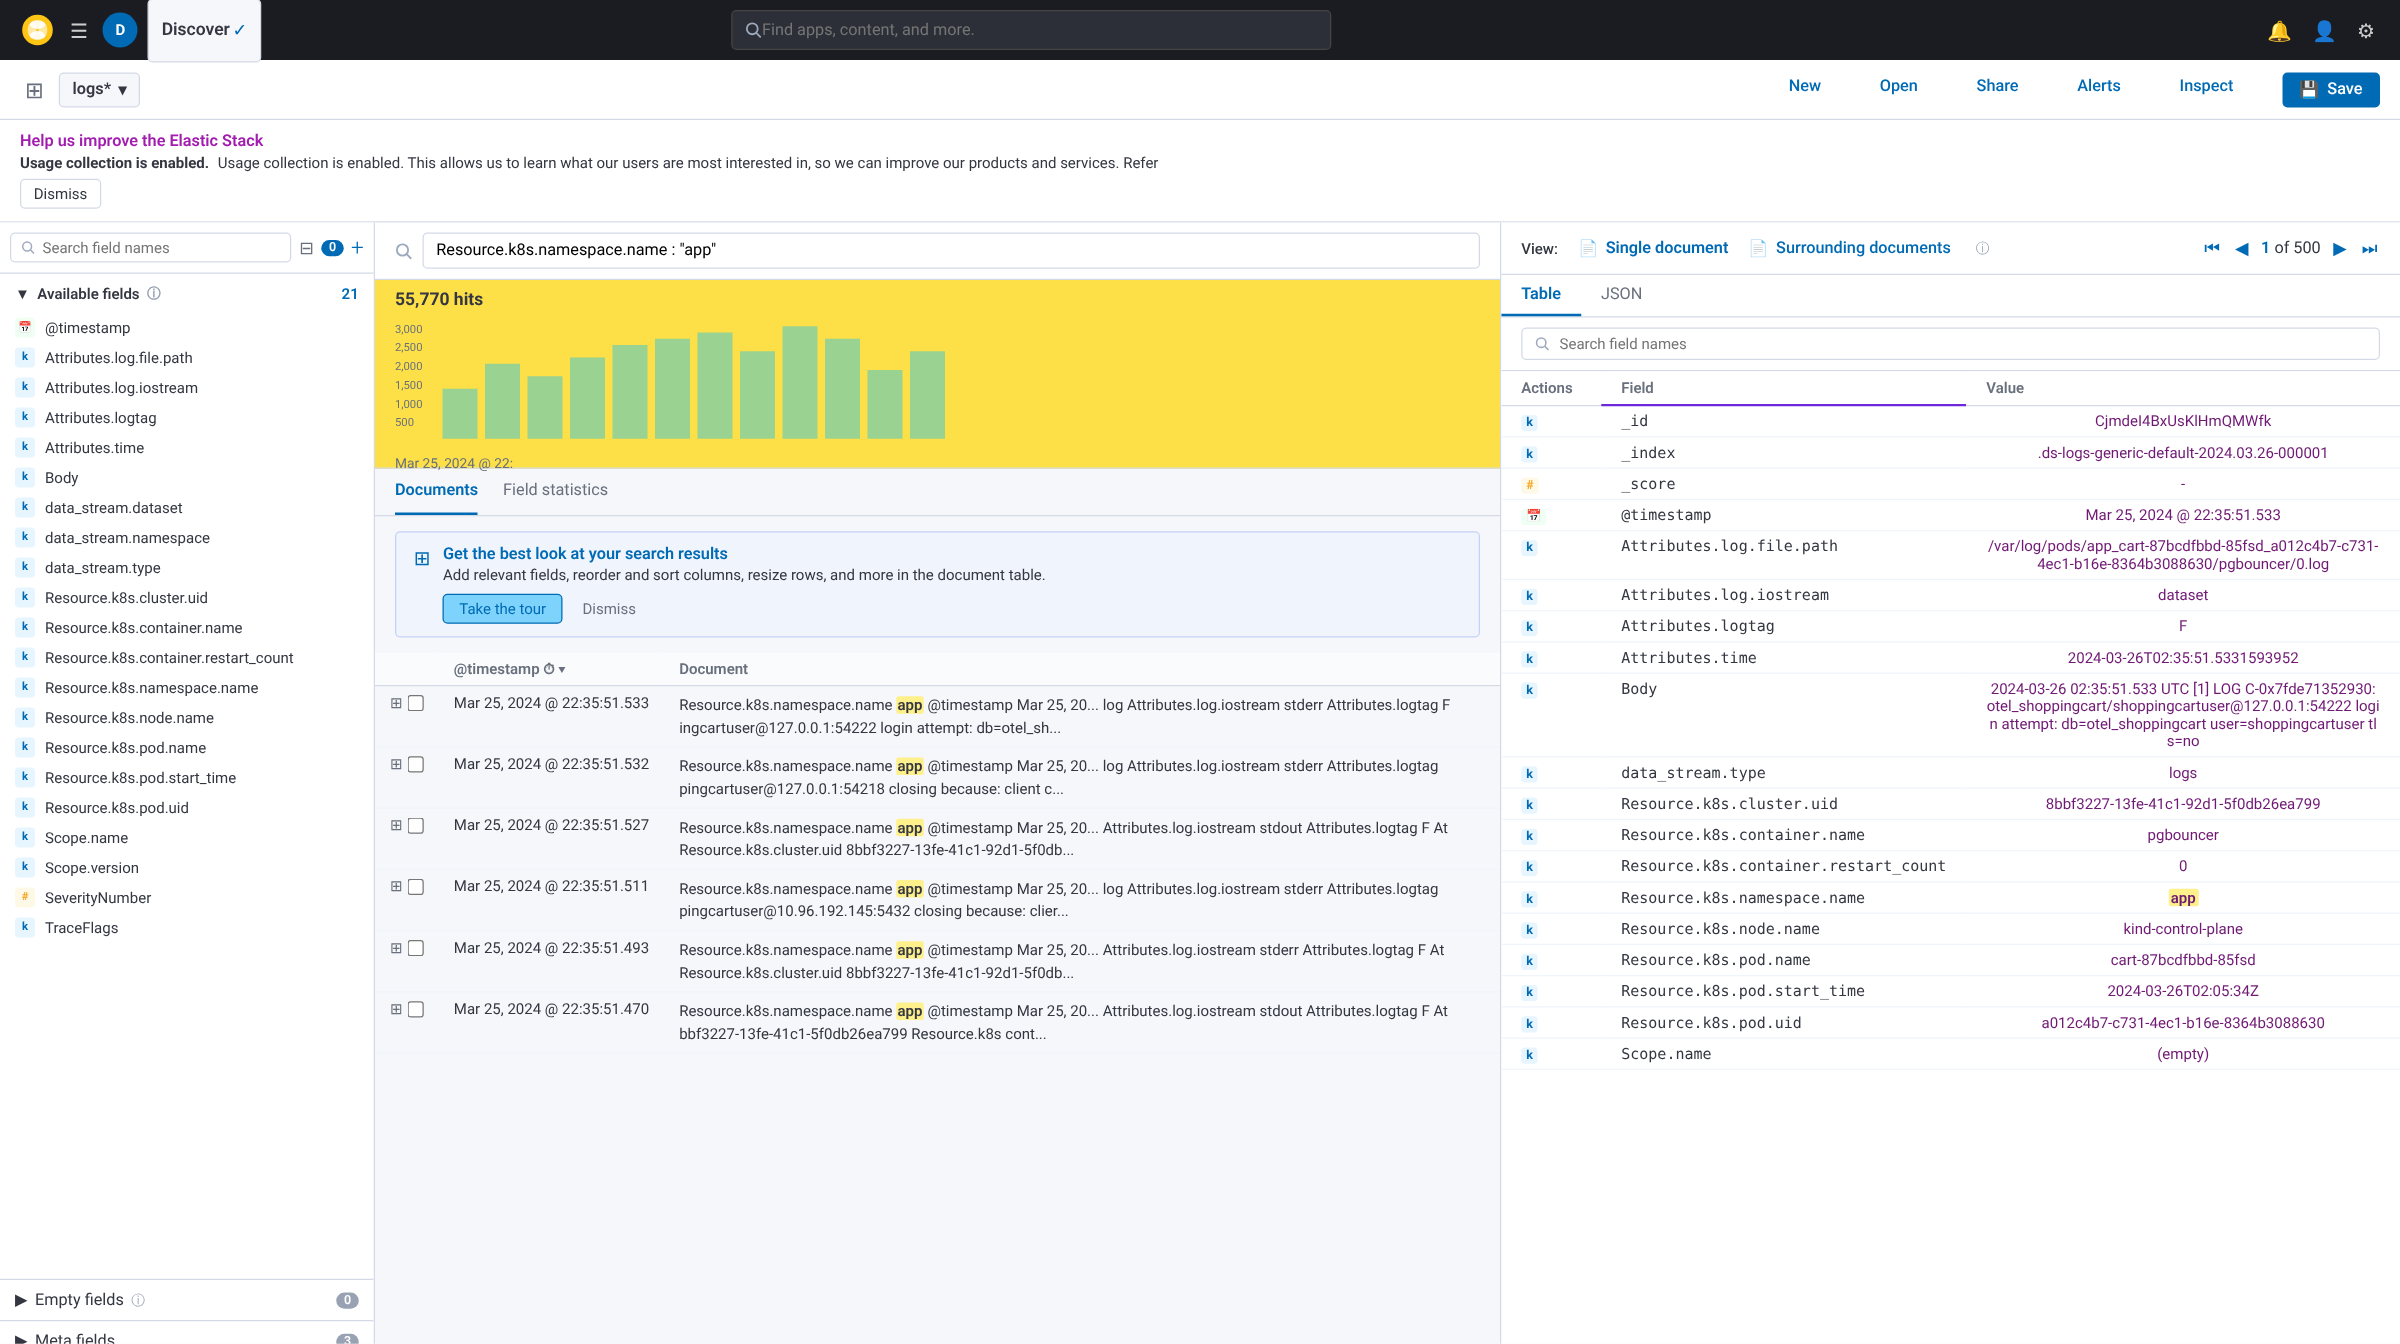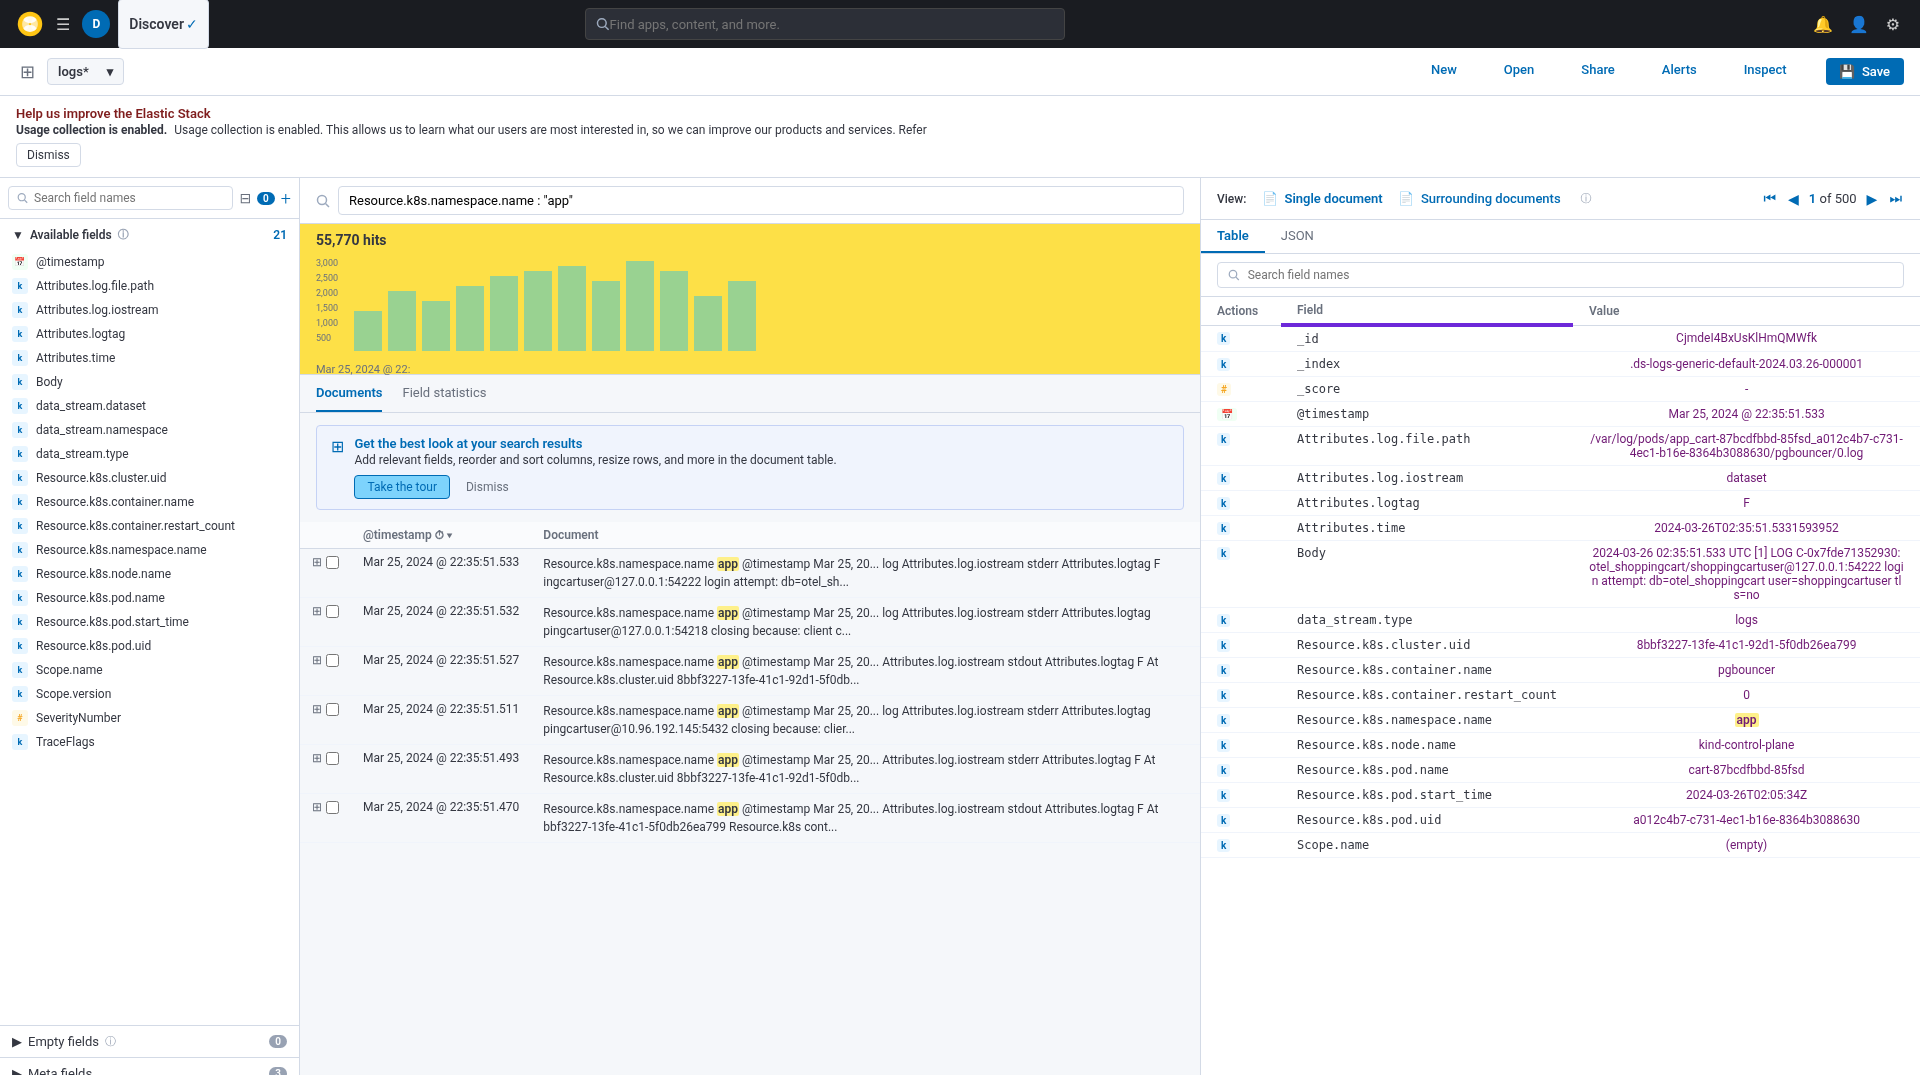--- a/index.html
+++ b/index.html
@@ -33,21 +33,21 @@
     }
     .discover-label { font-weight: 600; font-size: 14px; }
     .avatar { width: 28px; height: 28px; background: #006bb4; border-radius: 50%; display: flex; align-items: center; justify-content: center; color: #fff; font-weight: 700; font-size: 12px; }
     .checkmark { color: #006bb4; font-size: 14px; }
     .toolbar-right { display: flex; align-items: flex-start; gap: 31px; margin-left: auto; }
     .toolbar-btn { background: none; border: none; cursor: pointer; color: #006bb4; font-size: 13px; font-weight: 500; padding: 4px 8px; }
     .save-btn { background: #006bb4; color: #fff; border: none; border-radius: 4px; padding: 6px 14px; cursor: pointer; font-size: 13px; font-weight: 500; display: flex; align-items: center; gap: 6px; }
 
     
     .info-banner { background: #fff; border-bottom: 1px solid #d3dae6; padding: 10px 16px; }
-    .info-title { color: #7f1d1d; font-weight: 600; font-size: 13px; }
+    .info-title { color: #a21caf; font-weight: 600; font-size: 13px; }
     .info-text { color: #343741; font-size: 12px; margin-top: 2px; }
     .dismiss-btn { margin-top: 6px; background: none; border: 1px solid #d3dae6; border-radius: 4px; padding: 4px 10px; cursor: pointer; font-size: 12px; color: #343741; }
 
     
     .main-layout { display: flex; height: calc(1075px - 48px - 48px - 68px); }
 
     
     .sidebar { width: 300px; background: #fff; border-right: 1px solid #d3dae6; display: flex; flex-direction: column; overflow: hidden; flex-shrink: 0; }
     .sidebar-filter { display: flex; align-items: center; padding: 8px; gap: 6px; border-bottom: 1px solid #d3dae6; }
     .sidebar-search { display: flex; align-items: center; border: 1px solid #d3dae6; border-radius: 4px; padding: 4px 8px; flex: 1; gap: 6px; }
@@ -132,21 +132,21 @@
     .panel-table th { padding: 6px 16px; text-align: left; font-size: 12px; color: #69707d; font-weight: 600; border-bottom: 1px solid #d3dae6; position: sticky; top: 0; background: #fff; }
     .panel-table td { padding: 5px 16px; border-bottom: 1px solid #f0f4fb; font-size: 12px; vertical-align: top; }
     .field-name-cell { color: #343741; font-family: monospace; font-size: 11px; white-space: nowrap; }
     .field-value-cell { color: #701a75; word-break: break-all; font-size: 12px; text-align: center; }
     .field-value-highlight { background: #fef08a; border-radius: 2px; padding: 0 2px; font-weight: 600; }
     .field-type-k { color: #006bb4; font-size: 10px; background: #e7f5ff; border-radius: 3px; padding: 1px 4px; font-weight: 700; }
     .field-type-hash { color: #f5a623; font-size: 10px; background: #fef9e7; border-radius: 3px; padding: 1px 4px; font-weight: 700; }
     .field-type-date { color: #00875a; font-size: 10px; background: #f0fff4; border-radius: 3px; padding: 1px 4px; font-weight: 700; }
     .info-icon { font-size: 11px; color: #98a2b3; cursor: pointer; }
 
-    .logs-dropdown { display: flex; align-items: center; gap: 18px; background: #f5f7fa; border: 1px solid #d3dae6; border-radius: 4px; padding: 5px 10px; cursor: pointer; font-size: 13px; font-weight: 600; }
+    .logs-dropdown { display: flex; align-items: center; gap: 6px; background: #f5f7fa; border: 1px solid #d3dae6; border-radius: 4px; padding: 5px 10px; cursor: pointer; font-size: 13px; font-weight: 600; }
   </style>
 </head>
 <body>
 
 <div class="top-nav">
   <div class="elastic-logo">
     <svg class="elastic-logo-icon" viewBox="0 0 32 32" fill="none">
       <circle cx="16" cy="16" r="14" fill="#FEC514"></circle>
       <ellipse cx="16" cy="11" rx="7" ry="4" fill="#fff" opacity="0.9"></ellipse>
       <ellipse cx="16" cy="21" rx="7" ry="4" fill="#fff" opacity="0.9"></ellipse>
@@ -524,21 +524,21 @@
         </svg>
         <input type="text" style="border: none; outline: none; font-size: 12px; width: 100%;" placeholder="Search field names">
       </div>
     </div>
 
     <div class="panel-table">
       <table style="width:100%;border-collapse:collapse;">
         <thead>
           <tr>
             <th style="padding:6px 16px;text-align:left;font-size:12px;color:#69707d;font-weight:600;border-bottom:1px solid #d3dae6;width:80px;">Actions</th>
-            <th style="padding:6px 16px;text-align:left;font-size:12px;color:#69707d;font-weight:600;border-bottom:4px solid #6d28d9;width:220px;">Field</th>
+            <th style="padding:6px 16px;text-align:left;font-size:12px;color:#69707d;font-weight:600;border-bottom:2px solid #6d28d9;width:220px;">Field</th>
             <th style="padding:6px 16px;text-align:left;font-size:12px;color:#69707d;font-weight:600;border-bottom:1px solid #d3dae6;">Value</th>
           </tr>
         </thead>
         <tbody id="panel-table-body">
         <tr>
     <td>
       <span class="field-type-k">k</span>
     </td>
     <td class="field-name-cell">_id</td>
     <td class="field-value-cell">CjmdeI4BxUsKlHmQMWfk</td>

